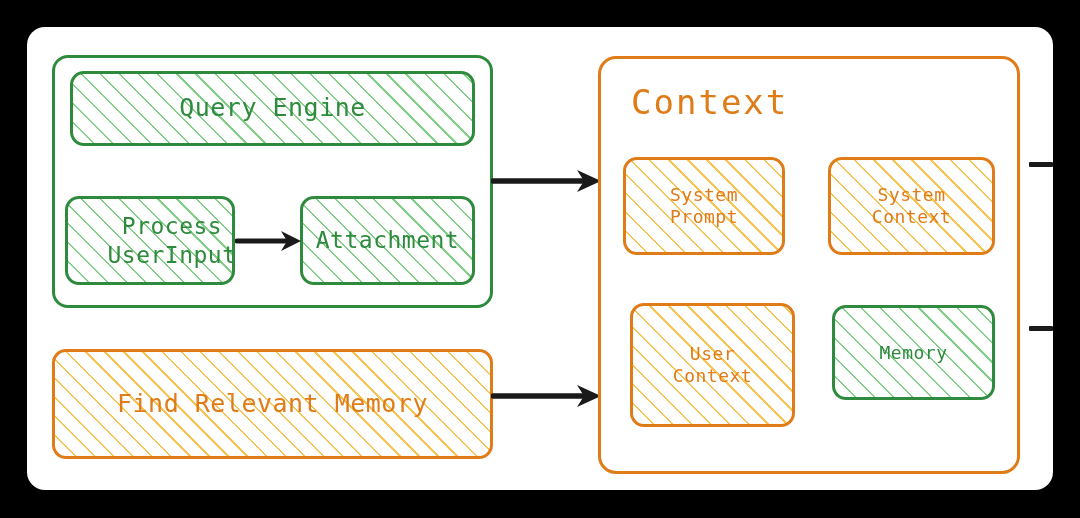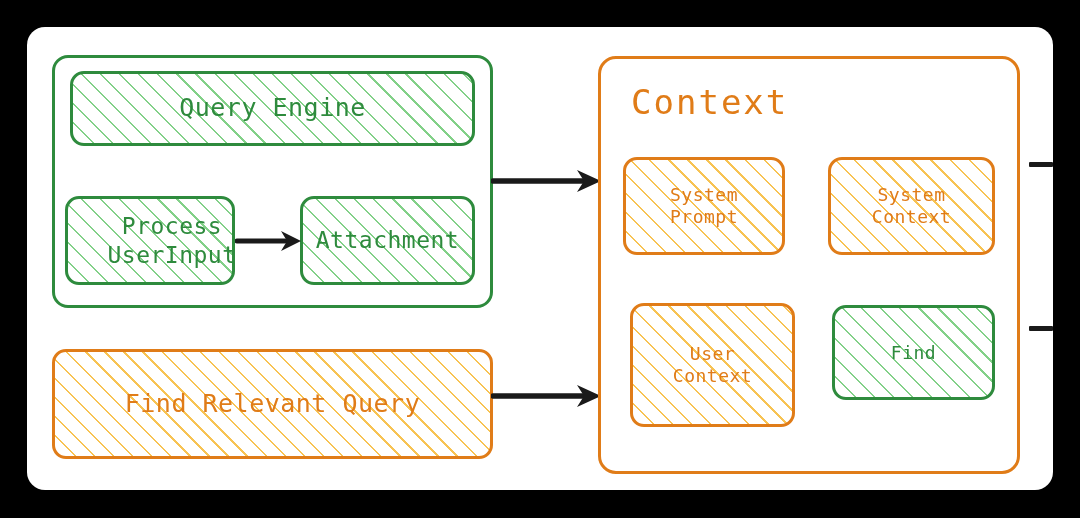--- a/index.html
+++ b/index.html
@@ -118,21 +118,21 @@
     <div class="node green-hatch t-md" style="left:38px; top:169px; width:170px; height:89px;padding-left:44px;">Process
 UserInput</div>
 
     <div class="node green-hatch t-md" style="left:273px; top:169px; width:175px; height:89px;">Attachment</div>
 
     <svg class="arrow" style="left:208px; top:196px; width:68px; height:36px;" viewBox="0 0 68 36">
       <line x1="2" y1="18" x2="50" y2="18" stroke="#1a1a1a" stroke-width="5" stroke-linecap="round"></line>
       <polygon points="46,8 66,18 46,28 52,18" fill="#1a1a1a"></polygon>
     </svg>
 
-    <div class="node orange-hatch t-lg" style="left:25px; top:322px; width:441px; height:110px;">Find Relevant Query</div>
+    <div class="node orange-hatch t-lg" style="left:25px; top:322px; width:441px; height:110px;">Find Relevant Memory</div>
 
     <svg class="arrow" style="left:464px; top:136px; width:112px; height:36px;" viewBox="0 0 112 36">
       <line x1="2" y1="18" x2="92" y2="18" stroke="#1a1a1a" stroke-width="5.5" stroke-linecap="round"></line>
       <polygon points="86,7 110,18 86,29 93,18" fill="#1a1a1a"></polygon>
     </svg>
 
     <svg class="arrow" style="left:464px; top:351px; width:112px; height:36px;" viewBox="0 0 112 36">
       <line x1="2" y1="18" x2="92" y2="18" stroke="#1a1a1a" stroke-width="5.5" stroke-linecap="round"></line>
       <polygon points="86,7 110,18 86,29 93,18" fill="#1a1a1a"></polygon>
     </svg>
@@ -143,20 +143,20 @@
 
     <div class="node orange-hatch t-sm" style="left:596px; top:130px; width:162px; height:98px;">System
 Prompt</div>
 
     <div class="node orange-hatch t-sm" style="left:801px; top:130px; width:167px; height:98px;">System
 Context</div>
 
     <div class="node orange-hatch t-sm" style="left:603px; top:276px; width:165px; height:124px;">User
 Context</div>
 
-    <div class="node green-hatch t-sm" style="left:805px; top:278px; width:163px; height:95px;">Find</div>
+    <div class="node green-hatch t-sm" style="left:805px; top:278px; width:163px; height:95px;">Memory</div>
 
     <div class="stub" style="left:1002px; top:135px; width:24px;"></div>
 
     <div class="stub" style="left:1002px; top:299px; width:24px;"></div>
 
   </div>
 </div>
 
 </body></html>

